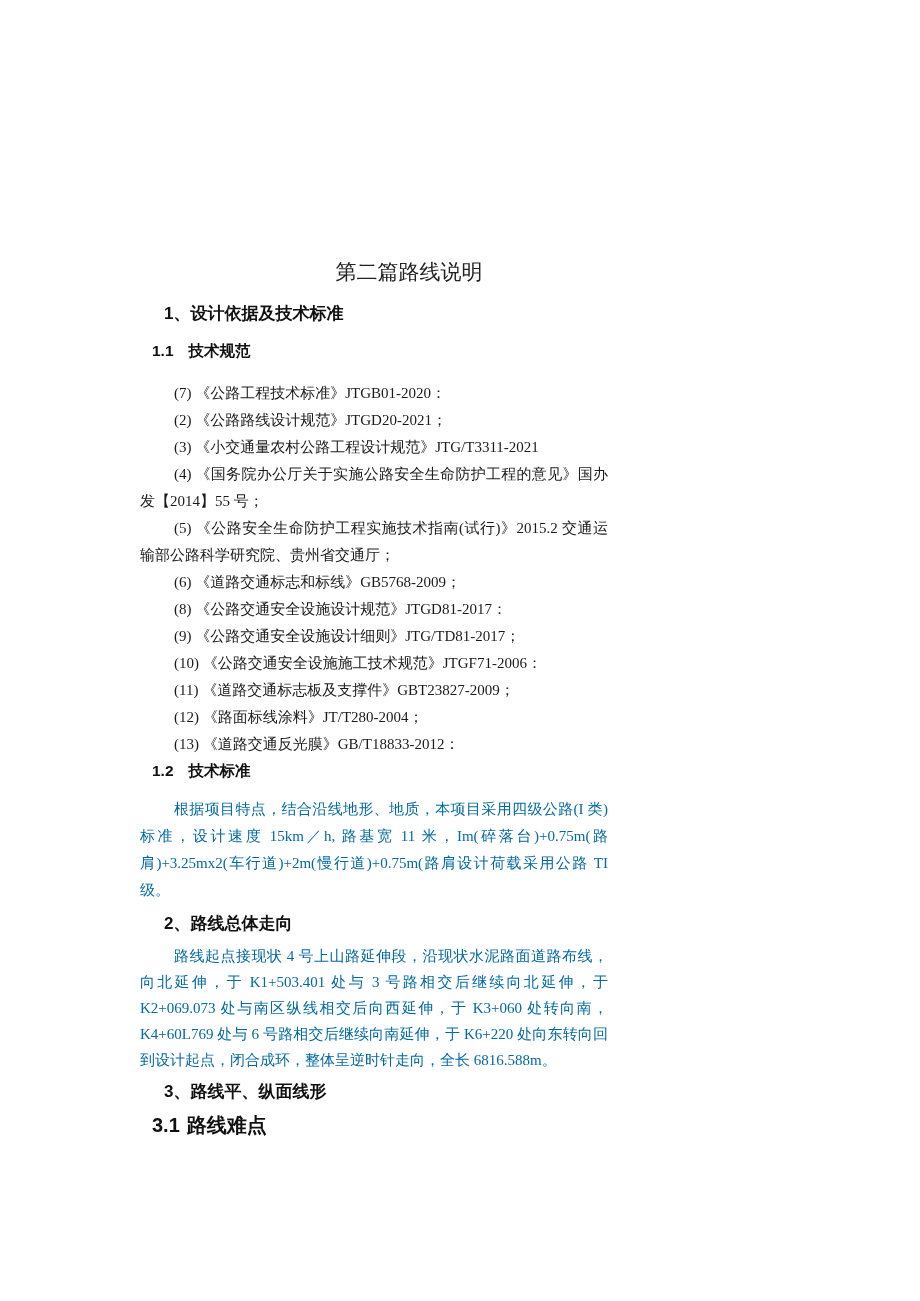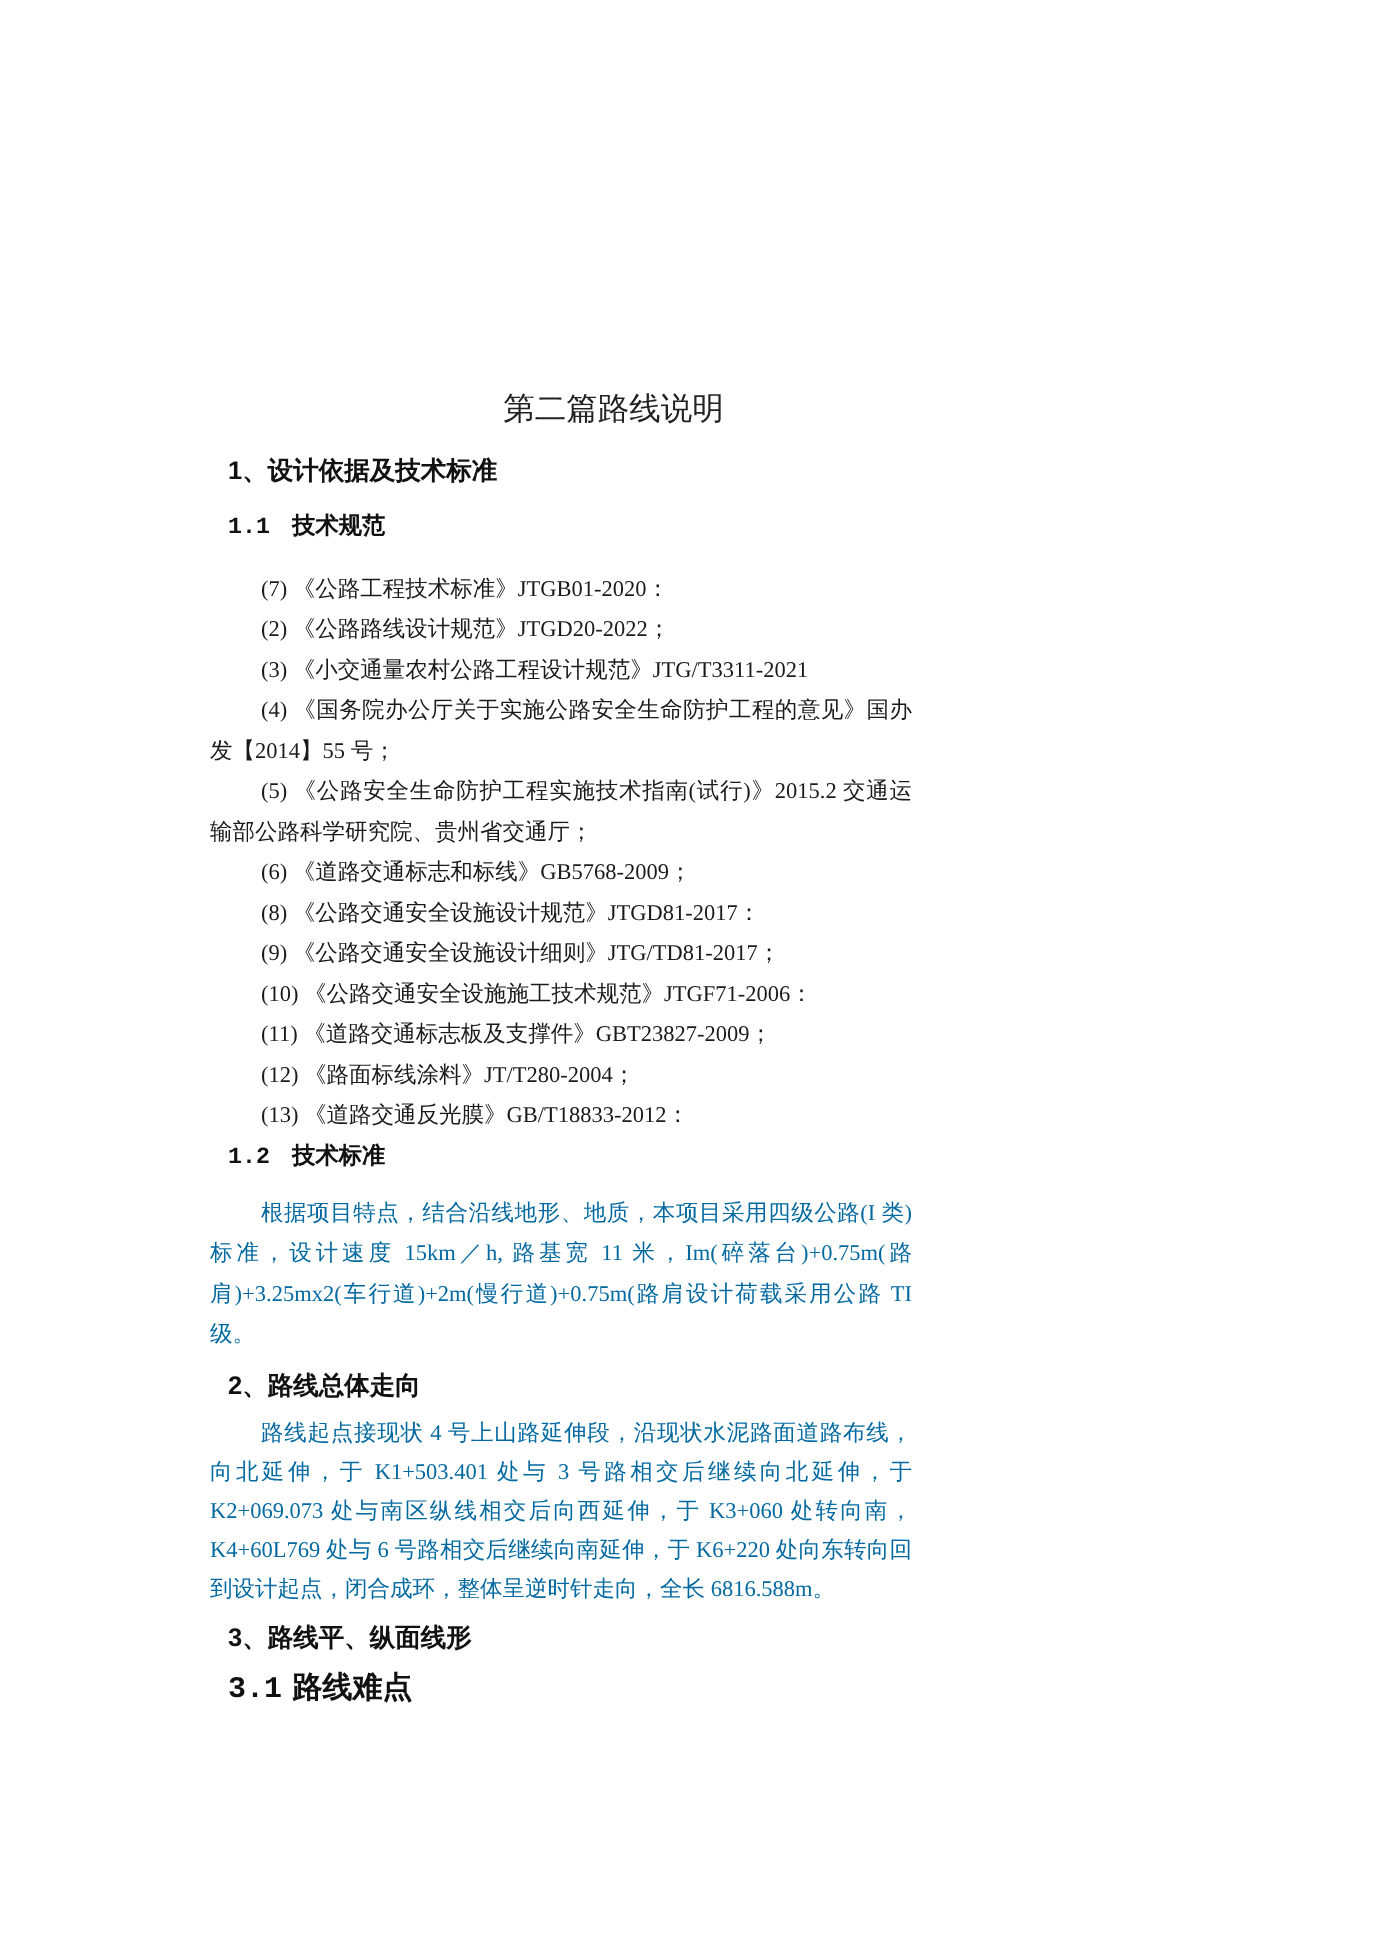--- a/index.html
+++ b/index.html
@@ -24,36 +24,36 @@
   .doc-title {
     margin: 0 0 0 70px;
     text-align: center;
     font-family: "Liberation Serif", serif;
     font-size: 21px;
     font-weight: 400;
     line-height: 28px;
     color: #222;
   }
   .h1 {
-    margin: 16px 0 0 12px;
+    margin: 16px 0 0 24px;
     font-family: "Liberation Sans", sans-serif;
     font-size: 17px;
     font-weight: 700;
     line-height: 24px;
     color: #111;
   }
   .h2 {
     margin: 14px 0 0 12px;
     font-size: 15.5px;
     font-weight: 700;
     line-height: 22px;
     color: #111;
   }
   .h2 .num {
-    font-family: Liberation Mono, monospace;
+    font-family: Liberation Sans, sans-serif;
     margin-right: 15px;
   }
   .h2 .label {
     font-family: Liberation Serif, serif;
   }
   .h2.tight .num { margin-right: 7px; }
   .h2.tight { margin-top: 10px; font-size: 20px; }
 
   .ref-list { margin-top: 18px; }
   .ref-list p {
@@ -88,21 +88,21 @@
   <h1 class="doc-title">第二篇路线说明</h1>
 
   <div class="h1">1、设计依据及技术标准</div>
 
   <div class="h2">
     <span class="num">1.1</span><span class="label">技术规范</span>
   </div>
 
   <div class="ref-list">
     <p>(7) 《公路工程技术标准》JTGB01-2020：</p>
-    <p>(2) 《公路路线设计规范》JTGD20-2022；</p>
+    <p>(2) 《公路路线设计规范》JTGD20-2021；</p>
     <p>(3) 《小交通量农村公路工程设计规范》JTG/T3311-2021</p>
     <p>(4) 《国务院办公厅关于实施公路安全生命防护工程的意见》国办发【2014】55 号；</p>
     <p>(5) 《公路安全生命防护工程实施技术指南(试行)》2015.2 交通运输部公路科学研究院、贵州省交通厅；</p>
     <p>(6) 《道路交通标志和标线》GB5768-2009；</p>
     <p>(8) 《公路交通安全设施设计规范》JTGD81-2017：</p>
     <p>(9) 《公路交通安全设施设计细则》JTG/TD81-2017；</p>
     <p>(10) 《公路交通安全设施施工技术规范》JTGF71-2006：</p>
     <p>(11) 《道路交通标志板及支撑件》GBT23827-2009；</p>
     <p>(12) 《路面标线涂料》JT/T280-2004；</p>
     <p>(13) 《道路交通反光膜》GB/T18833-2012：</p>

